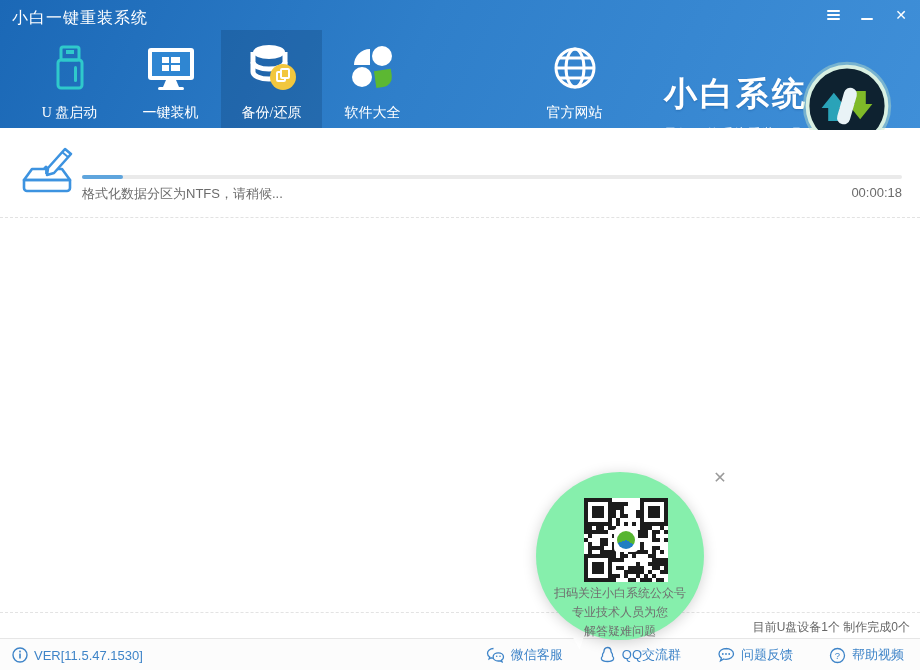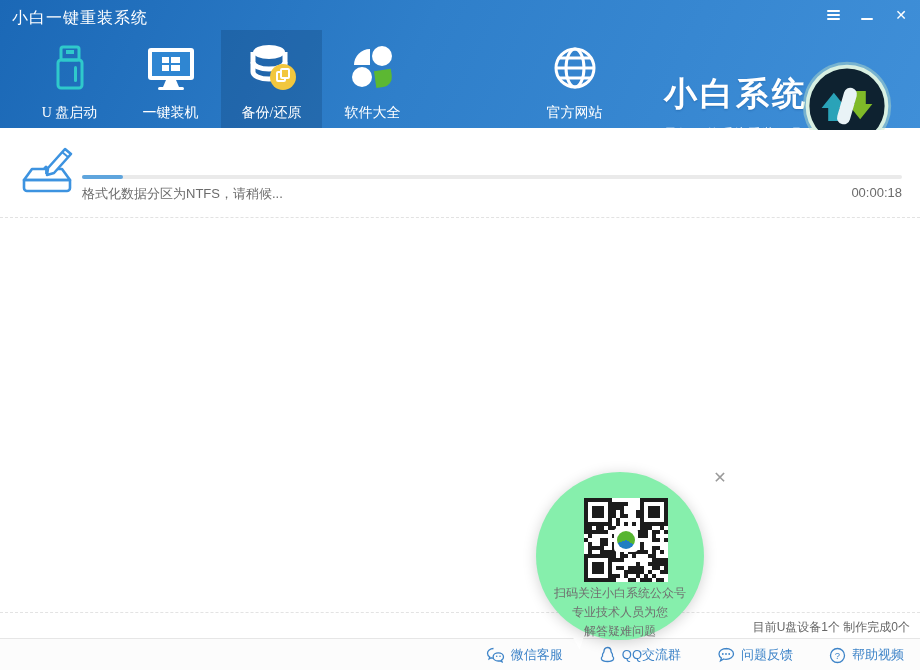--- a/index.html
+++ b/index.html
@@ -440,20 +440,28 @@
       </div>
     </div>
     <div class="qr-close">✕</div>
   </div>
 
   <div class="statusbar">
     <div class="status-right">目前U盘设备1个 制作完成0个</div>
   </div>
 
   <div class="footer">
+    <div class="ver">
+      <svg width="16" height="16" viewBox="0 0 16 16">
+        <circle cx="8" cy="8" r="7" fill="none" stroke="#3e84c8" stroke-width="1.4"></circle>
+        <rect x="7.2" y="6.5" width="1.6" height="5" fill="#3e84c8"></rect>
+        <rect x="7.2" y="3.6" width="1.6" height="1.8" fill="#3e84c8"></rect>
+      </svg>
+      <span>VER[11.5.47.1530]</span>
+    </div>
     <div class="flinks">
       <div class="flink">
         <svg width="19" height="17" viewBox="0 0 19 17">
           <path d="M7.5,1.5 c-3.4,0 -6,2.1 -6,4.8 c0,1.5 0.9,2.9 2.2,3.7 l-0.6,2 l2.2,-1.2 c0.7,0.2 1.4,0.3 2.2,0.3" fill="none" stroke="#3e84c8" stroke-width="1.3"></path>
           <path d="M12.3,5.8 c2.9,0 5.2,1.8 5.2,4.1 c0,1.3 -0.8,2.5 -1.9,3.2 l0.5,1.7 l-1.9,-1 c-0.6,0.1 -1.2,0.2 -1.9,0.2 c-2.9,0 -5.2,-1.8 -5.2,-4.1 s2.3,-4.1 5.2,-4.1 z" fill="none" stroke="#3e84c8" stroke-width="1.3"></path>
           <circle cx="10.7" cy="9.3" r="0.8" fill="#3e84c8"></circle>
             <circle cx="14" cy="9.3" r="0.8" fill="#3e84c8"></circle>
         </svg>
         <span>微信客服</span>
       </div>

